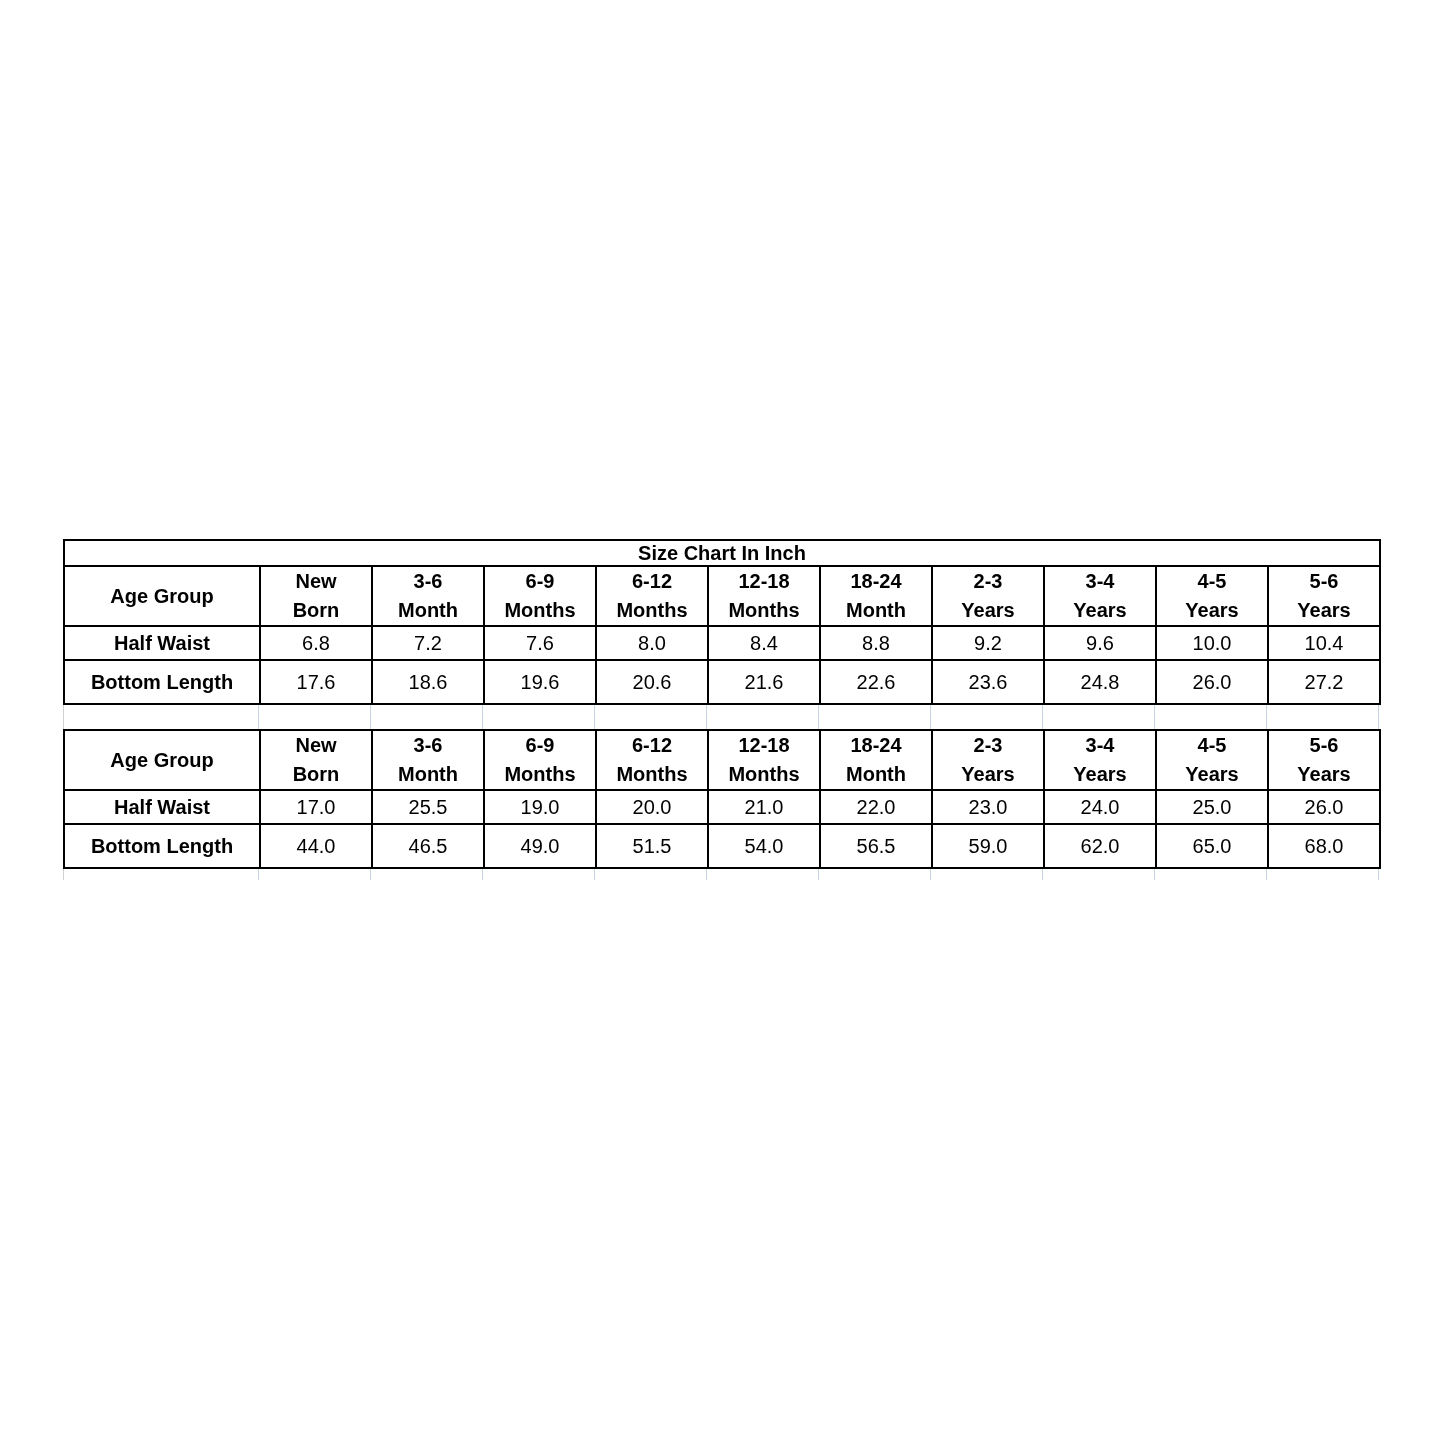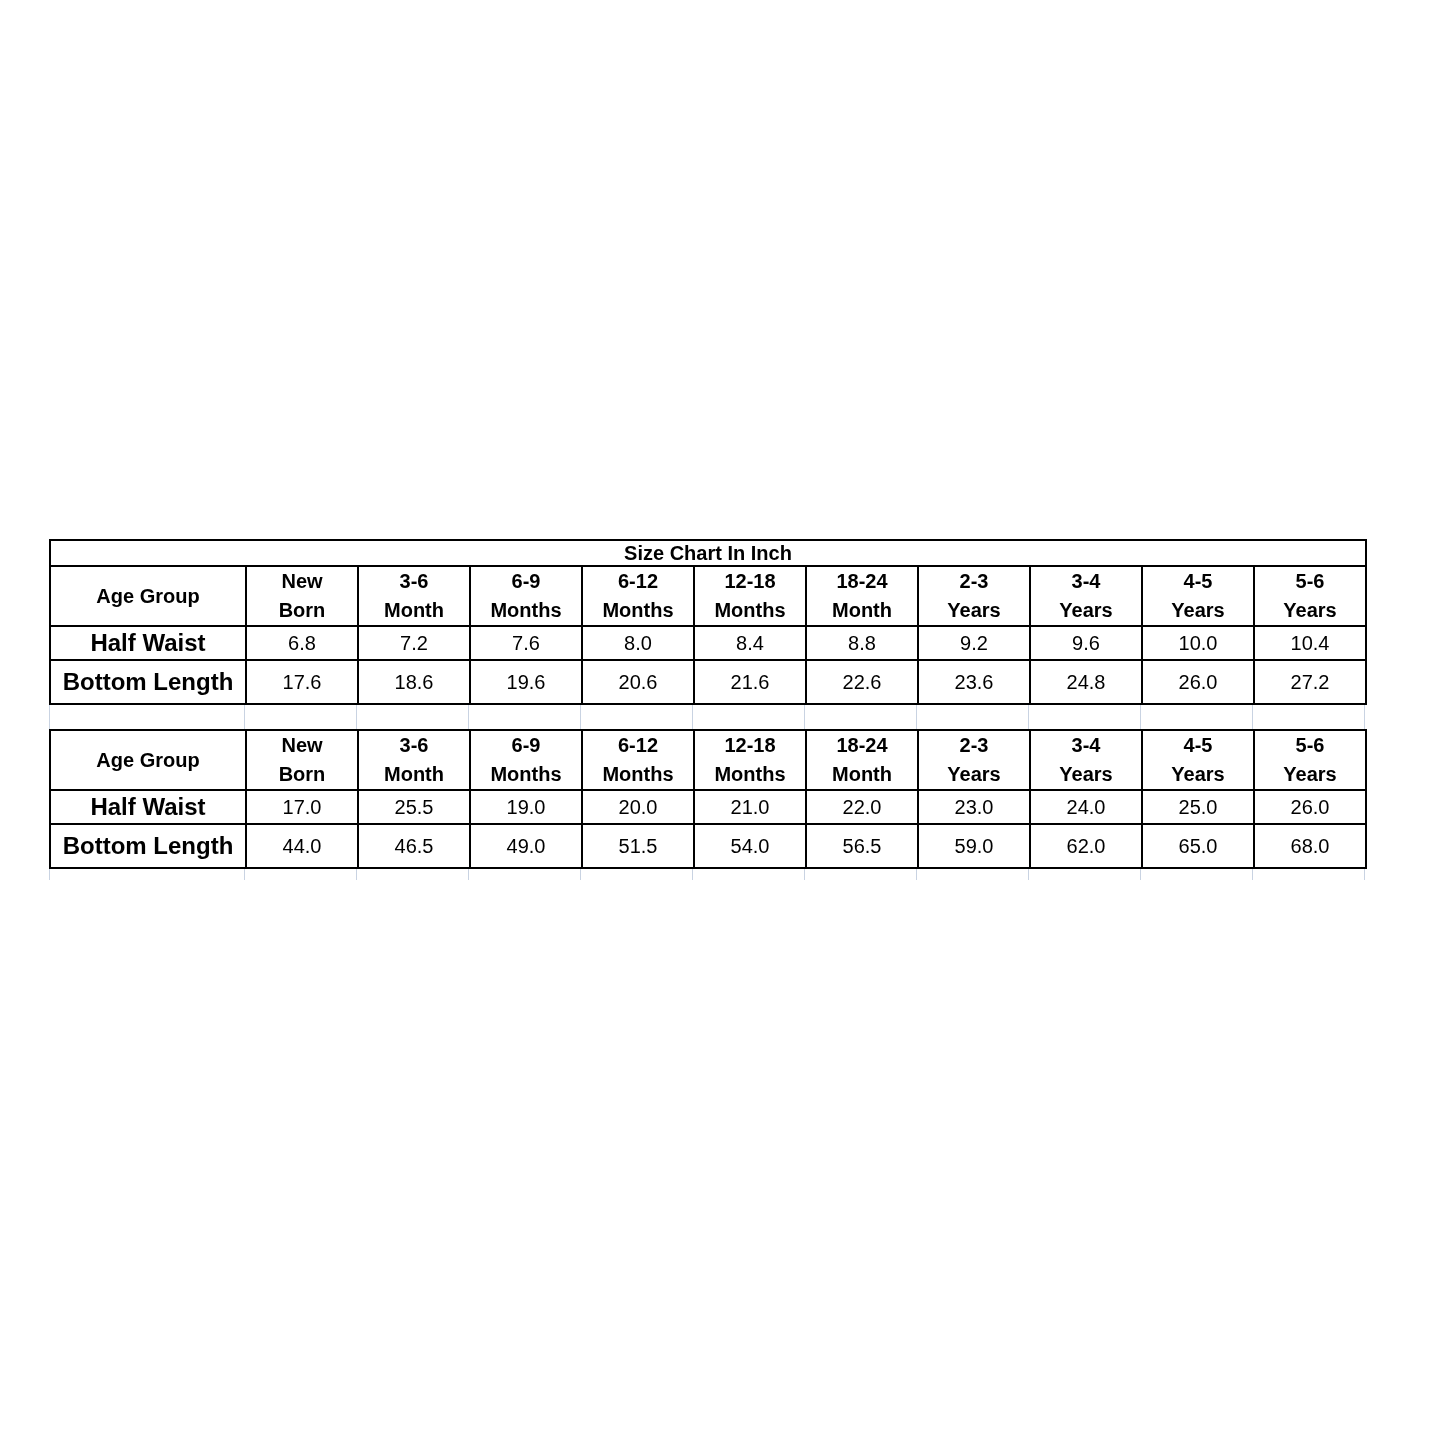--- a/index.html
+++ b/index.html
@@ -13,21 +13,21 @@
     margin: 0;
     padding: 0;
     width: 1445px;
     height: 1445px;
     background: var(--background);
     font-family: "Liberation Sans", sans-serif;
     color: var(--text);
   }
   .sheet {
     position: absolute;
-    left: 49px;
+    left: 63px;
     top: 539px;
     width: 1316px;
   }
   table.size-chart {
     border-collapse: collapse;
     table-layout: fixed;
     width: 1316px;
   }
   table.size-chart td {
     border: 2px solid var(--table-border);
@@ -45,21 +45,21 @@
   }
   tr.header-row td {
     height: 58px;
     font-weight: bold;
     font-size: 20px;
     line-height: 1.45;
     white-space: pre-line;
   }
   td.row-label {
     font-weight: bold;
-    font-size: 24px;
+    font-size: 20px;
   }
   td.value {
     font-weight: normal;
     font-size: 20px;
     margin-top: 48px;
   }
   tr.data-row td { height: 34px; }
   tr.data-row.last td { height: 44px; }
   .grid-stub-row {
     display: flex;

